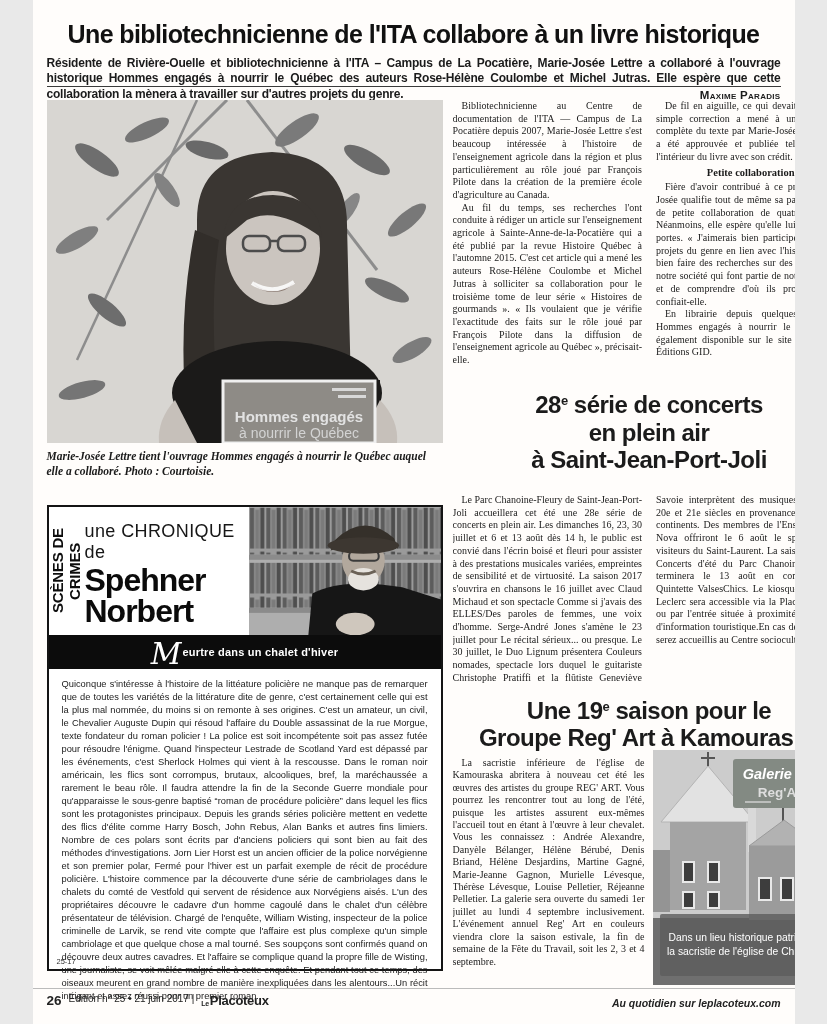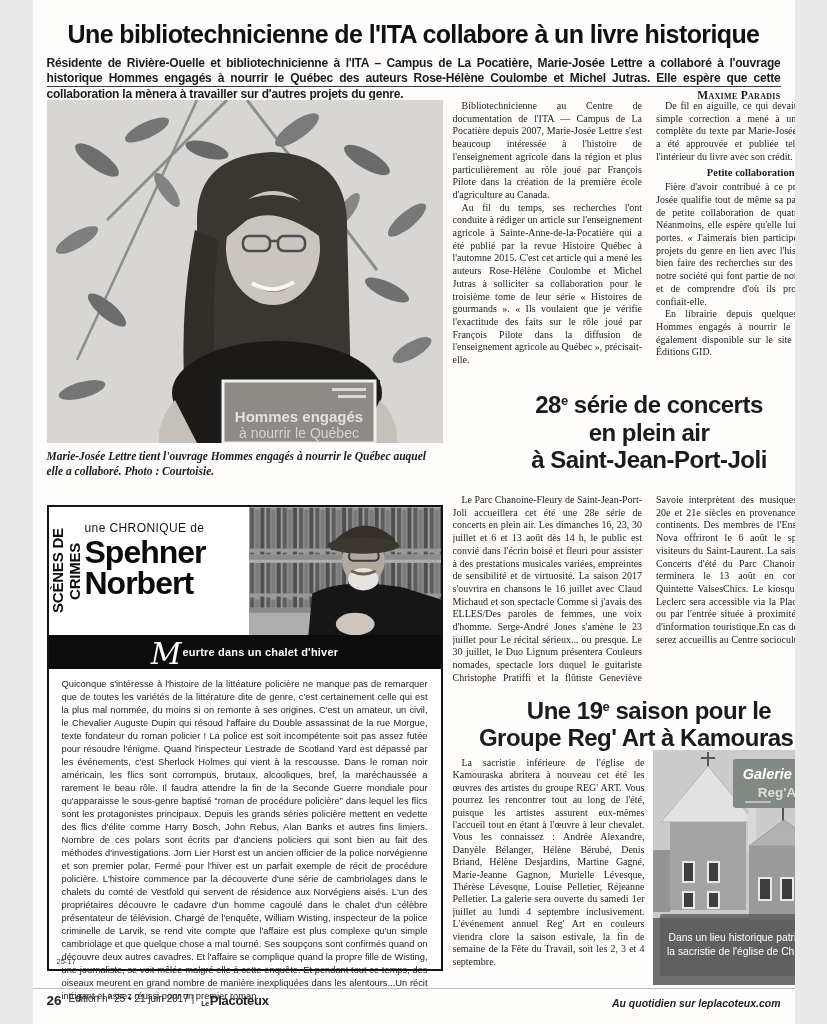--- a/index.html
+++ b/index.html
@@ -7,21 +7,21 @@
   #page{position:relative;width:762px;height:1024px;background:#fffdfb;margin:0 auto;
         font-family:"Liberation Serif",serif;color:#1b1b1b;overflow:hidden}
   
   .headline{position:absolute;left:0;right:0;top:20px;text-align:center;
             font-family:"Liberation Sans",sans-serif;font-weight:bold;font-size:25px;
             letter-spacing:-0.6px;color:#111}
   .lede{position:absolute;left:14px;right:14px;top:56px;
         font-family:"Liberation Sans",sans-serif;font-weight:bold;font-size:12px;
         line-height:1.28;text-align:justify;letter-spacing:-0.2px}
   .top-rule{position:absolute;left:14px;right:14px;top:86px;border-top:1.5px solid #3a3a3a}
-  .byline{position:absolute;right:14px;top:89px;font-family:Liberation Serif, serif;
+  .byline{position:absolute;right:14px;top:89px;font-family:Liberation Sans, sans-serif;
           font-weight:bold;font-size:11.5px;font-variant:small-caps;letter-spacing:.3px}
   
   .photo1{position:absolute;left:14px;top:100px;width:396px;height:343px;overflow:hidden}
   .caption1{position:absolute;left:14px;top:449px;width:396px;font-weight:bold;font-style:italic;
             font-size:11.5px;line-height:1.3}
   
   .main-cols{position:absolute;left:420px;top:100px;width:393px;height:286px;
              column-count:2;column-gap:14px;column-fill:auto;overflow:hidden;
              font-size:10px;line-height:12.7px;text-align:justify}
   .main-cols p{text-indent:9px}
@@ -51,21 +51,21 @@
                    color:#fff;font-family:"Liberation Sans",sans-serif;font-size:10.3px;
                    line-height:1.35;text-align:center;padding:17px 2px;border-radius:2px}
   
   .chronicle{position:absolute;left:14px;top:505px;width:396px;height:466px;
              border:2px solid #141414;background:#fff}
   .chron-header{display:flex;height:128px;overflow:hidden}
   .kicker{width:34px;flex:0 0 34px;writing-mode:vertical-rl;transform:rotate(180deg);
           text-align:center;font-family:"Liberation Sans",sans-serif;font-weight:bold;
           font-size:15px;letter-spacing:-0.2px;padding:2px 0;color:#0d0d0d}
   .chron-title-block{flex:0 0 166px;padding-top:14px;padding-left:2px}
-  .chronique-line{font-family:"Liberation Sans",sans-serif;font-size:12px;color:#161616;
+  .chronique-line{font-family:"Liberation Sans",sans-serif;font-size:18px;color:#161616;
                   letter-spacing:.4px;margin-bottom:2px}
   .author{font-family:"Liberation Sans",sans-serif;font-weight:bold;font-size:32px;
           line-height:.98;letter-spacing:-1px;color:#0b0b0b}
   .photo3{flex:1;position:relative}
   .chron-bar{display:flex;align-items:center;justify-content:center;height:34px;
              background:#0c0c0c;color:#fff}
   .script-m{font-family:"DejaVu Serif",serif;font-style:italic;font-size:30px;line-height:.8;
             margin-right:1px;position:relative;top:2px}
   .bar-text{font-family:"Liberation Sans",sans-serif;font-weight:bold;font-size:11px;
             letter-spacing:.2px}

